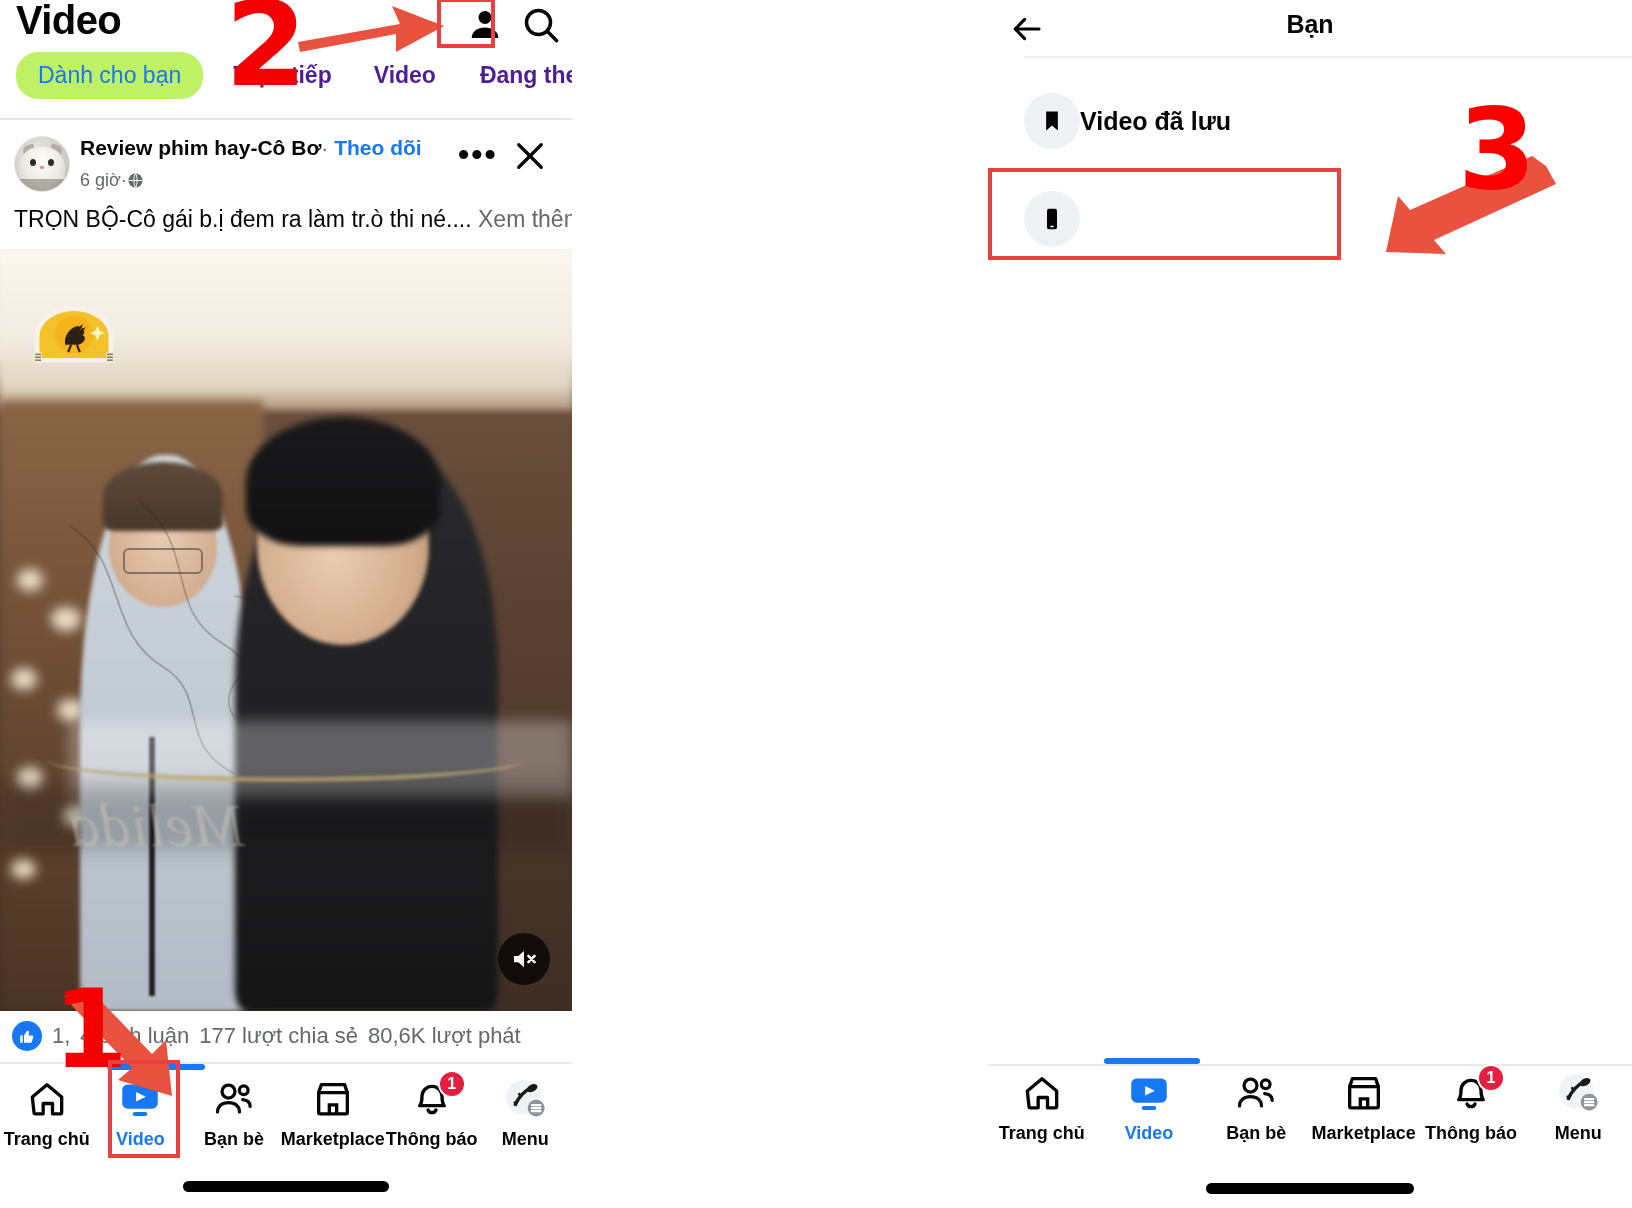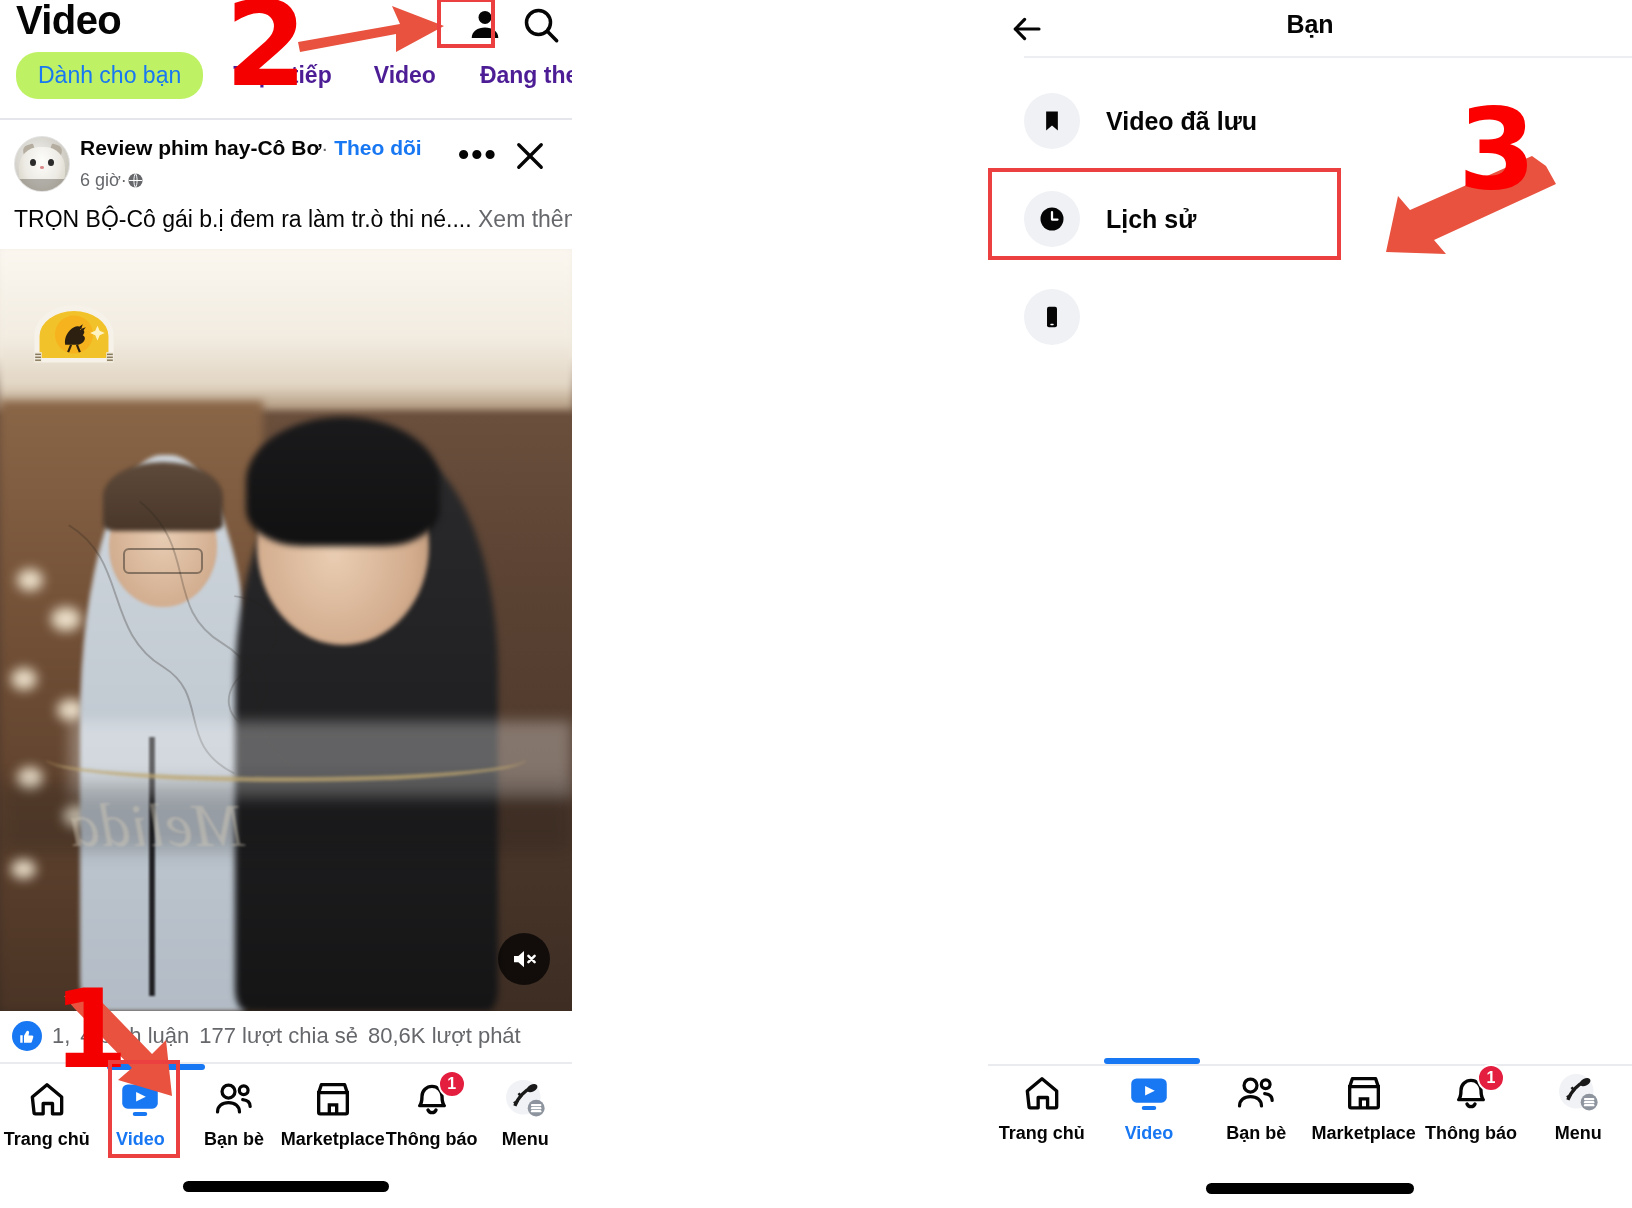--- a/index.html
+++ b/index.html
@@ -224,21 +224,21 @@
   
   .panel-right {
     position:absolute; left:988px; top:0; width:644px; height:1208px; background:#fff;
   }
   .r-header { position:absolute; left:0; top:0; width:644px; height:64px; }
   .r-back { position:absolute; left:18px; top:8px; width:42px; height:42px; display:flex; align-items:center; justify-content:center;}
   .r-title { position:absolute; left:0; top:10px; width:644px; text-align:center; font-size:25px; font-weight:700; color:#050505; }
   .r-sep { position:absolute; left:36px; top:56px; width:608px; height:2px; background:#eceef1; }
 
   .menu-list { position:absolute; left:0; top:72px; width:644px; }
-  .menu-row { position:relative; height:98px; display:flex; align-items:center; padding-left:36px; gap:26px; }
+  .menu-row { position:relative; height:98px; display:flex; align-items:center; padding-left:36px; }
   .m-ico {
     width:56px; height:56px; border-radius:50%; background:#eff1f4;
     display:flex; align-items:center; justify-content:center; flex:none;
   }
   .m-label { font-size:25px; font-weight:700; color:#050505; white-space:nowrap; }
 
   .r-botnav { position:absolute; left:0; bottom:0; width:644px; height:150px; }
   .r-botnav .nav-items { height:108px; }
   .r-topline { position:absolute; left:0; top:6px; width:644px; height:2px; background:#e9ebee; }
   .r-active-underline { position:absolute; left:116px; top:0px; width:96px; height:6px; background:#1877f2; border-radius:3px; }
@@ -511,29 +511,20 @@
 
       <div class="menu-row">
         <div class="m-ico">
           <svg width="26" height="26" viewBox="0 0 24 24">
             <path d="M6.6 3.2h10.8v17.6L12 16.2 6.6 20.8z" fill="#050505"></path>
           </svg>
         </div>
         <div class="m-label">Video đã lưu</div>
       </div>
 
-      <div class="menu-row">
-        <div class="m-ico">
-          <svg width="30" height="30" viewBox="0 0 24 24">
-            <circle cx="12" cy="12" r="9.2" fill="#050505"></circle>
-            <path d="M12 6.4v6h4.4" fill="none" stroke="#fff" stroke-width="1.8" stroke-linecap="round" stroke-linejoin="round"></path>
-          </svg>
-        </div>
-        <div class="m-label">Lịch sử</div>
-      </div>
 
       <div class="menu-row">
         <div class="m-ico">
           <svg width="26" height="26" viewBox="0 0 24 24">
             <rect x="7.4" y="2.6" width="9.2" height="18.8" rx="1.8" fill="#050505"></rect>
             <rect x="10.4" y="18.2" width="3.2" height="1.3" rx=".65" fill="#fff"></rect>
           </svg>
         </div>
       </div>
     </div>

